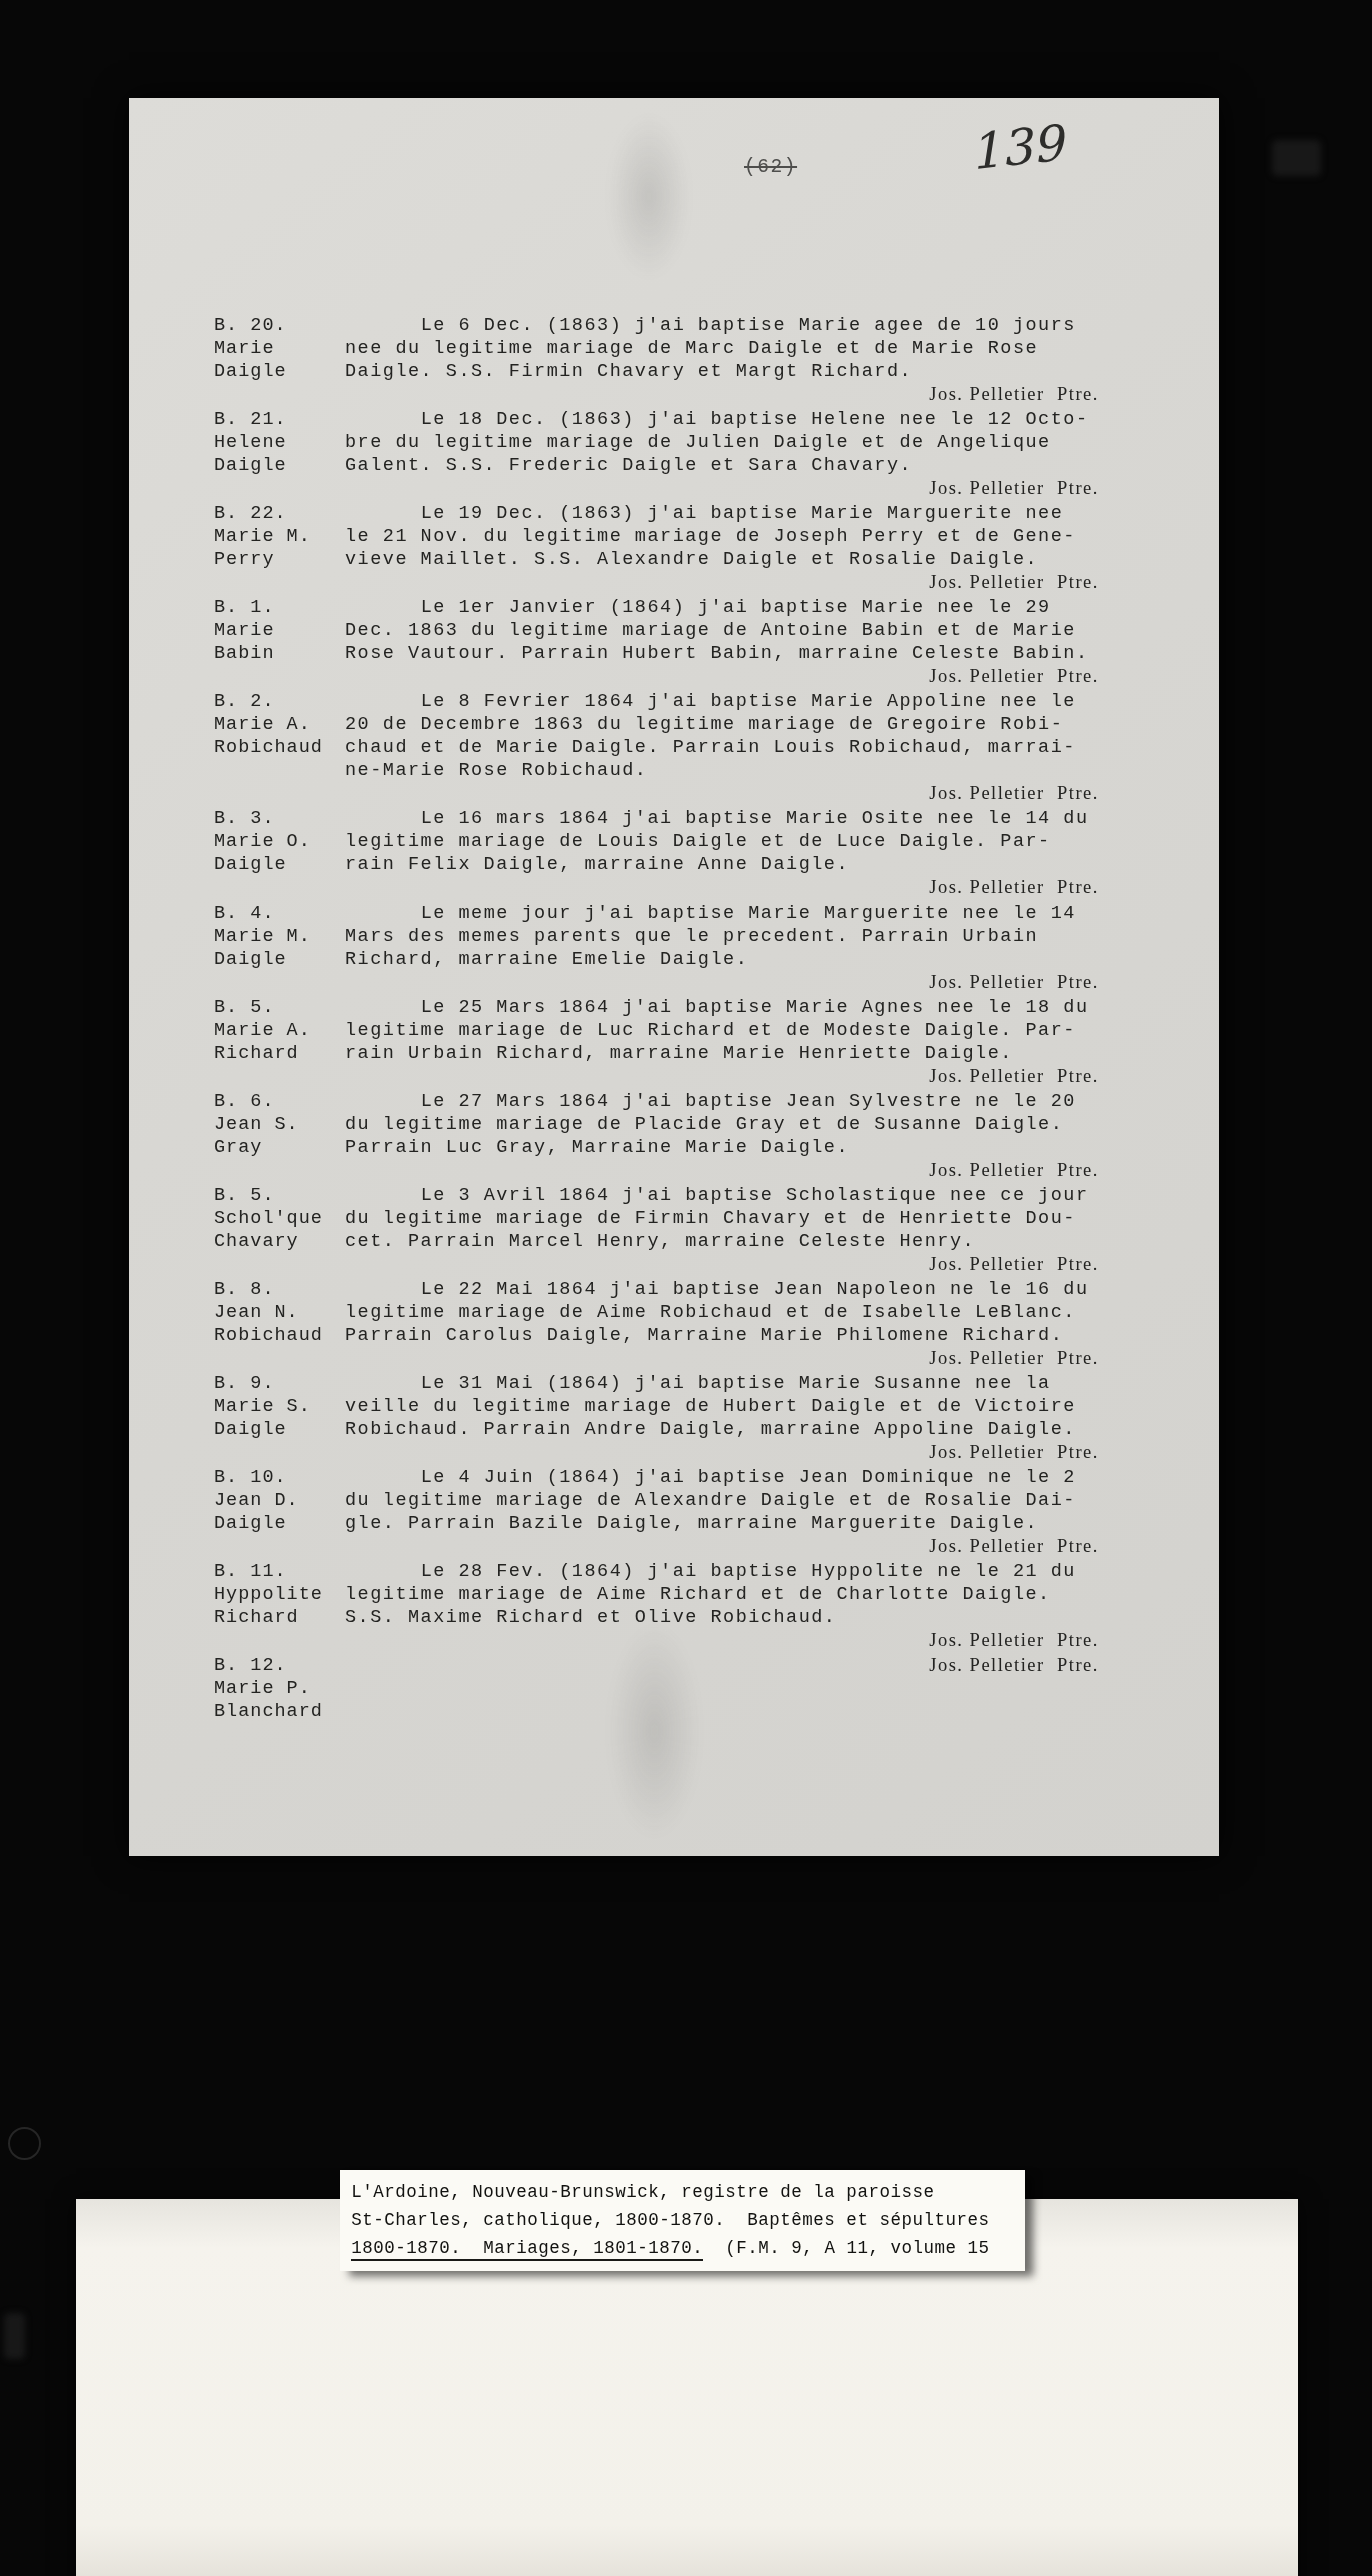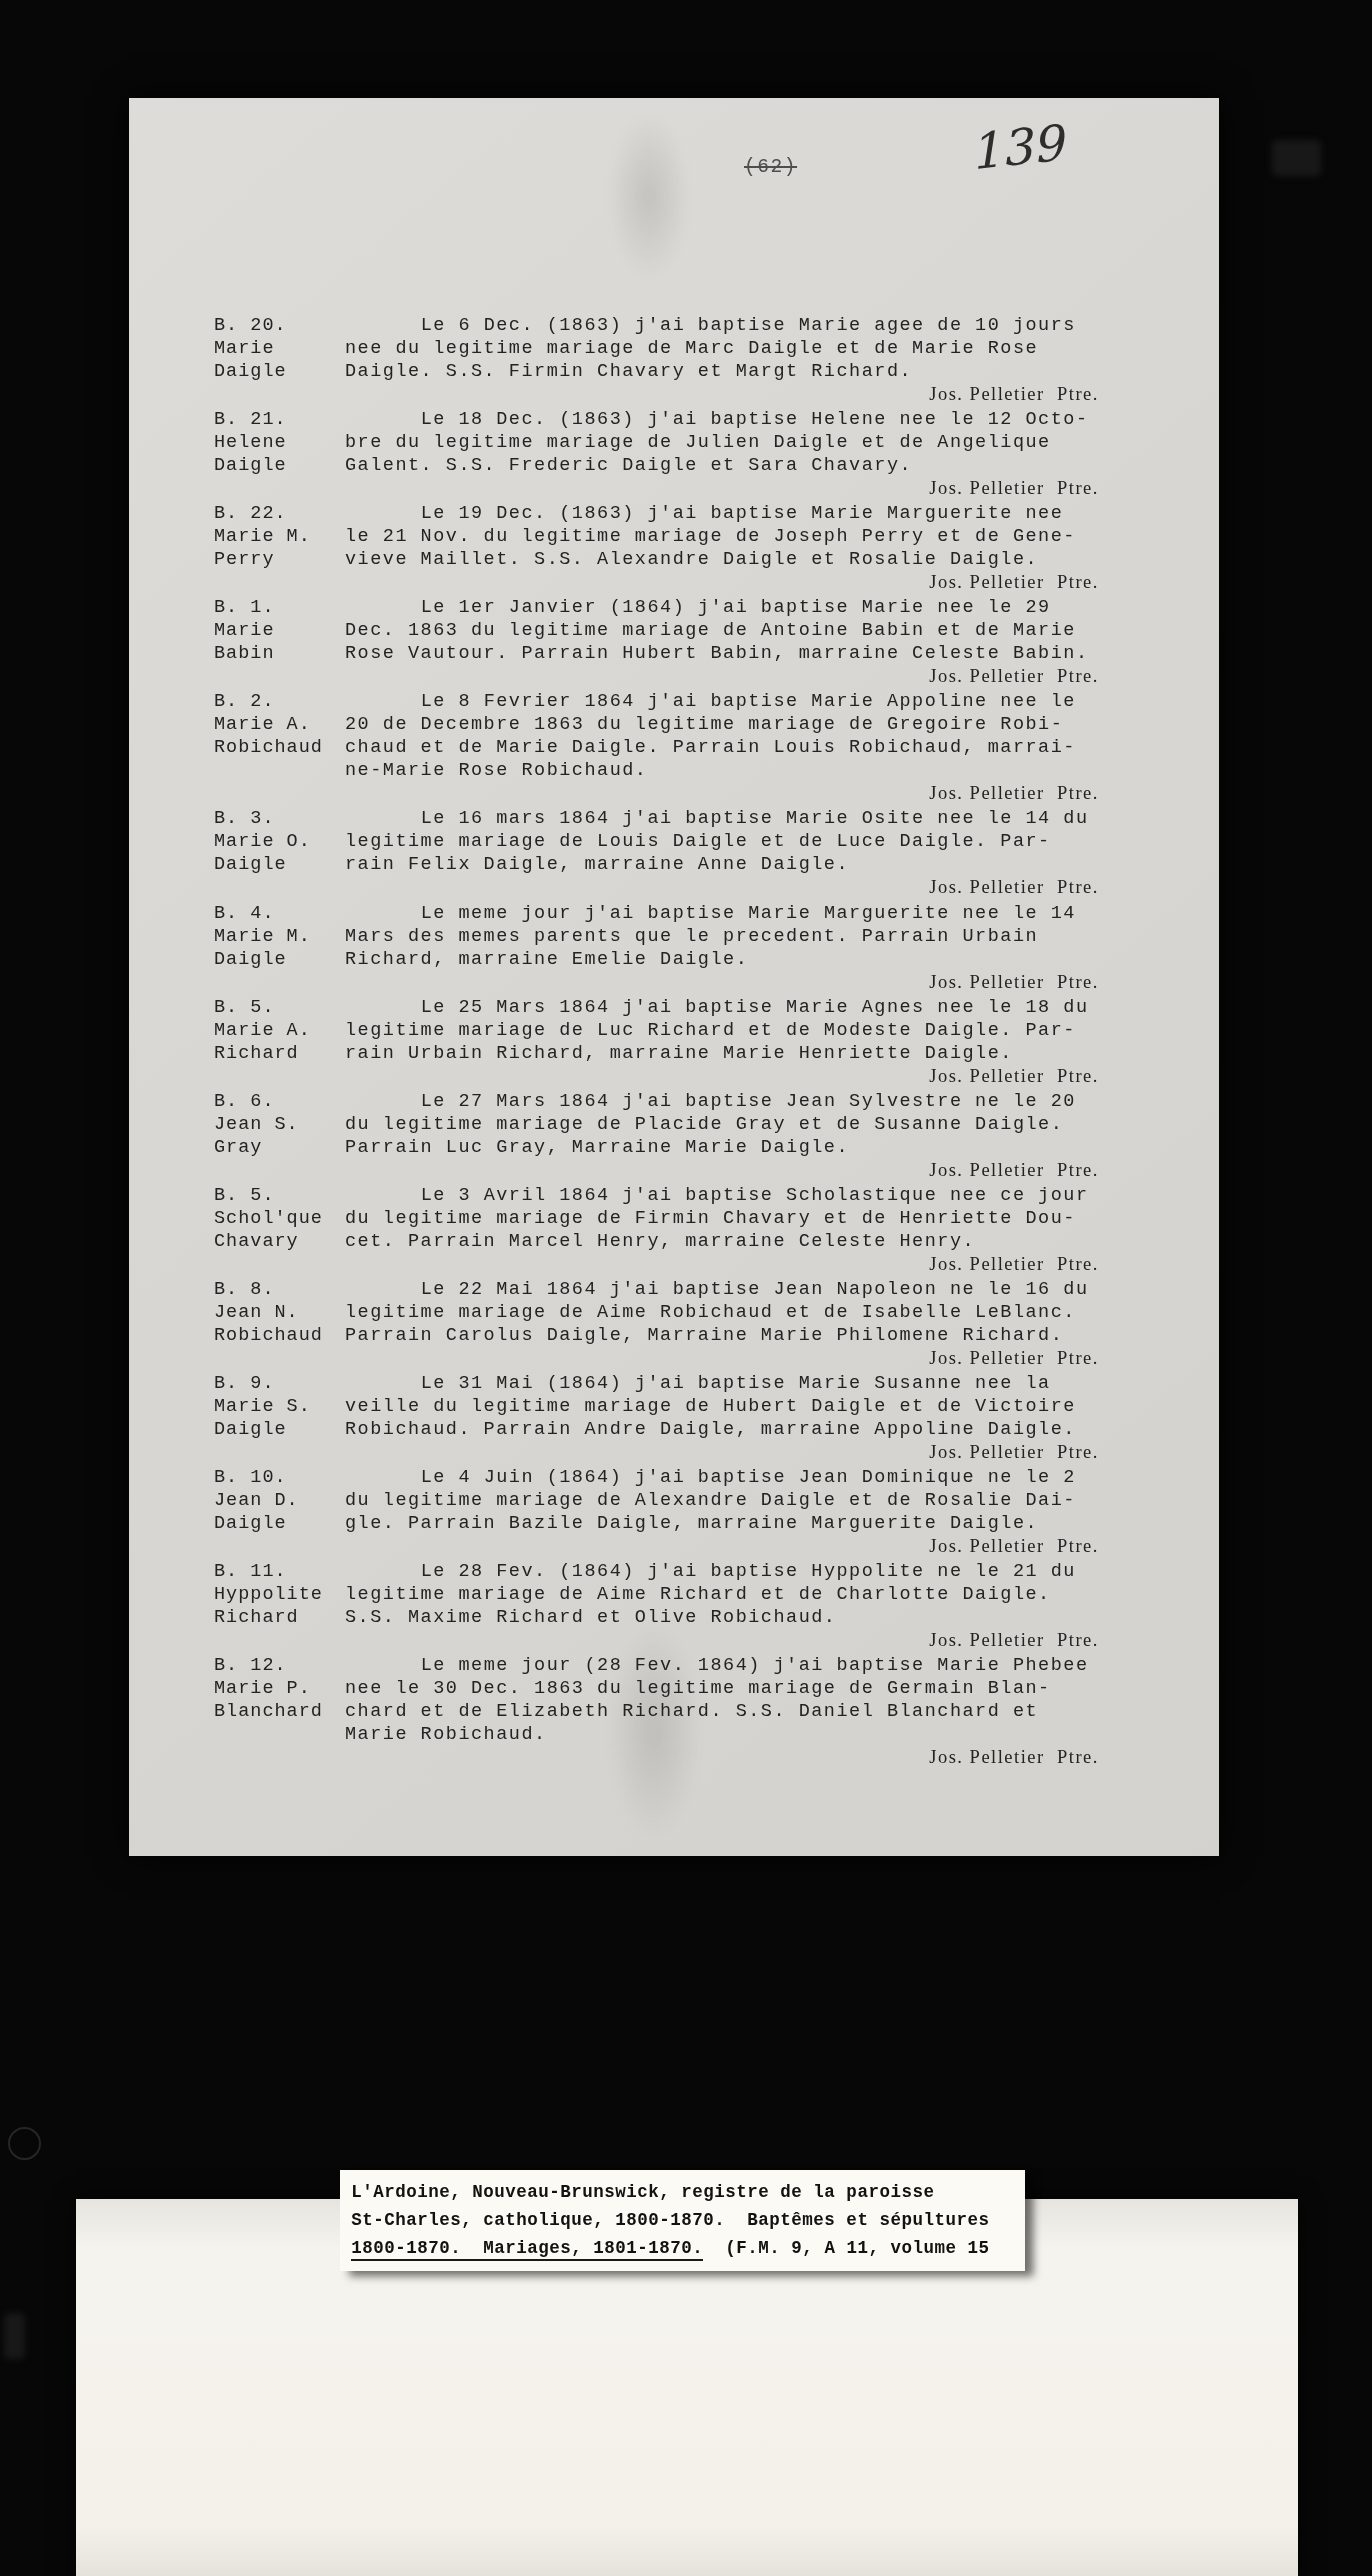--- a/index.html
+++ b/index.html
@@ -130,21 +130,20 @@
     position: absolute;
     left: 340px;
     top: 2170px;
     width: 685px;
     height: 101px;
     background: #fbfaf5;
     box-shadow: 9.3px 6.2px 8.2px rgba(0,0,0,0.55);
     padding: 8.2px 11.3px;
     box-sizing: border-box;
     z-index: 3;
-    font-weight: bold;
   }
   .card-line {
     font-size: 17.5px;
     line-height: 28px;
     letter-spacing: 0.5px;
     color: #121210;
     white-space: pre;
   }
   .card-underline {
     border-bottom: 2.1px solid #1a1a18;
@@ -321,24 +320,20 @@
 legitime mariage de Aime Richard et de Charlotte Daigle.
 S.S. Maxime Richard et Olive Robichaud.</div>
           <div class="rec-sig">Jos. Pelletier  Ptre.</div>
         </div>
       </div>
       <div class="record">
         <div class="rec-label">B. 12.
 Marie P.
 Blanchard</div>
         <div class="rec-main">
-          <div class="rec-body">      Le meme jour (28 Fev. 1864) j'ai baptise Marie Phebee
-nee le 30 Dec. 1863 du legitime mariage de Germain Blan-
-chard et de Elizabeth Richard. S.S. Daniel Blanchard et
-Marie Robichaud.</div>
           <div class="rec-sig">Jos. Pelletier  Ptre.</div>
         </div>
       </div>
     </div>
 </div>
 
 <div class="footer-band">
   
   
   

